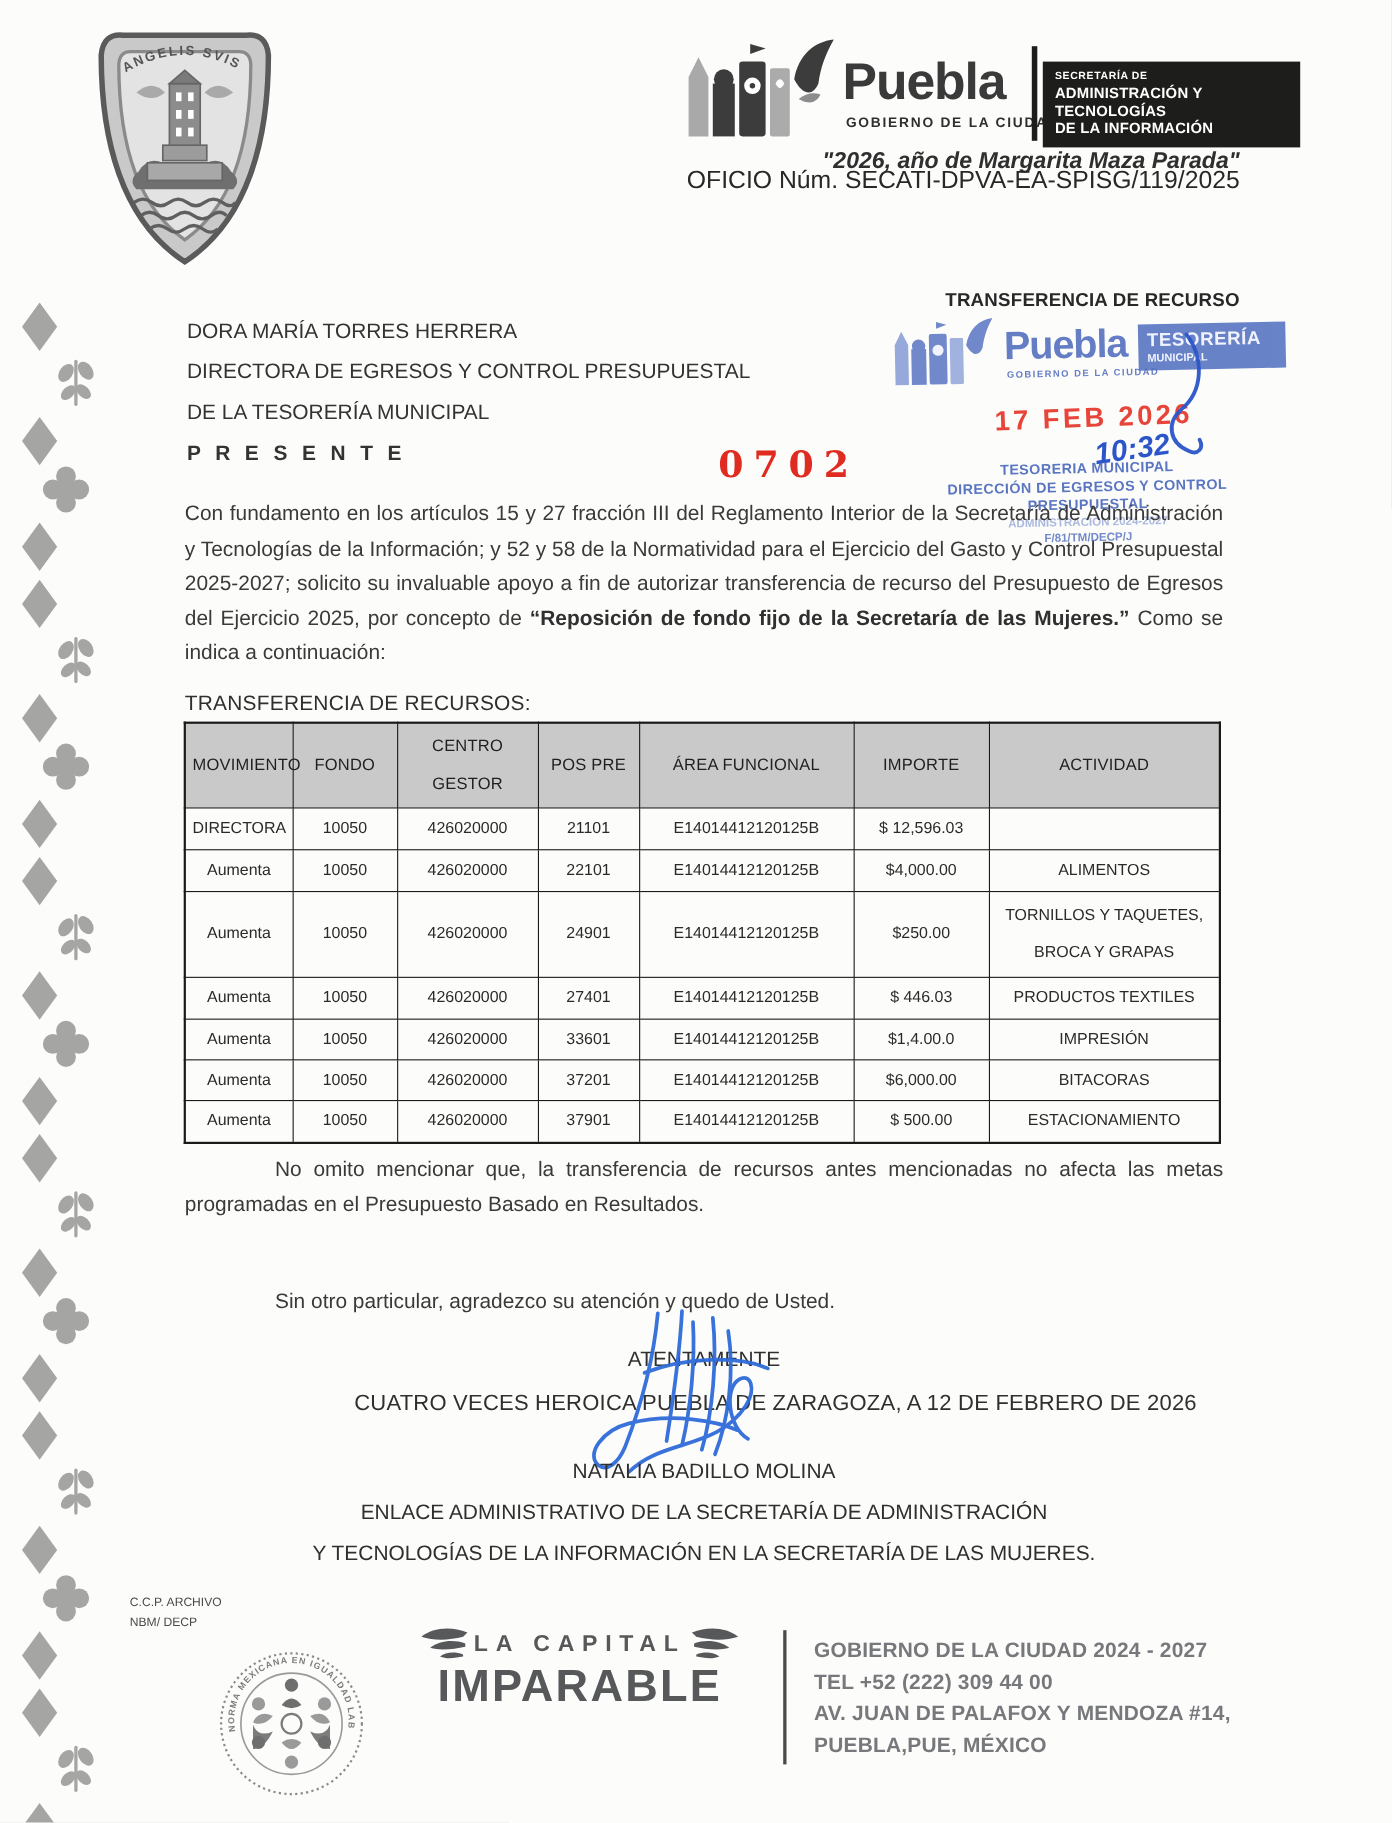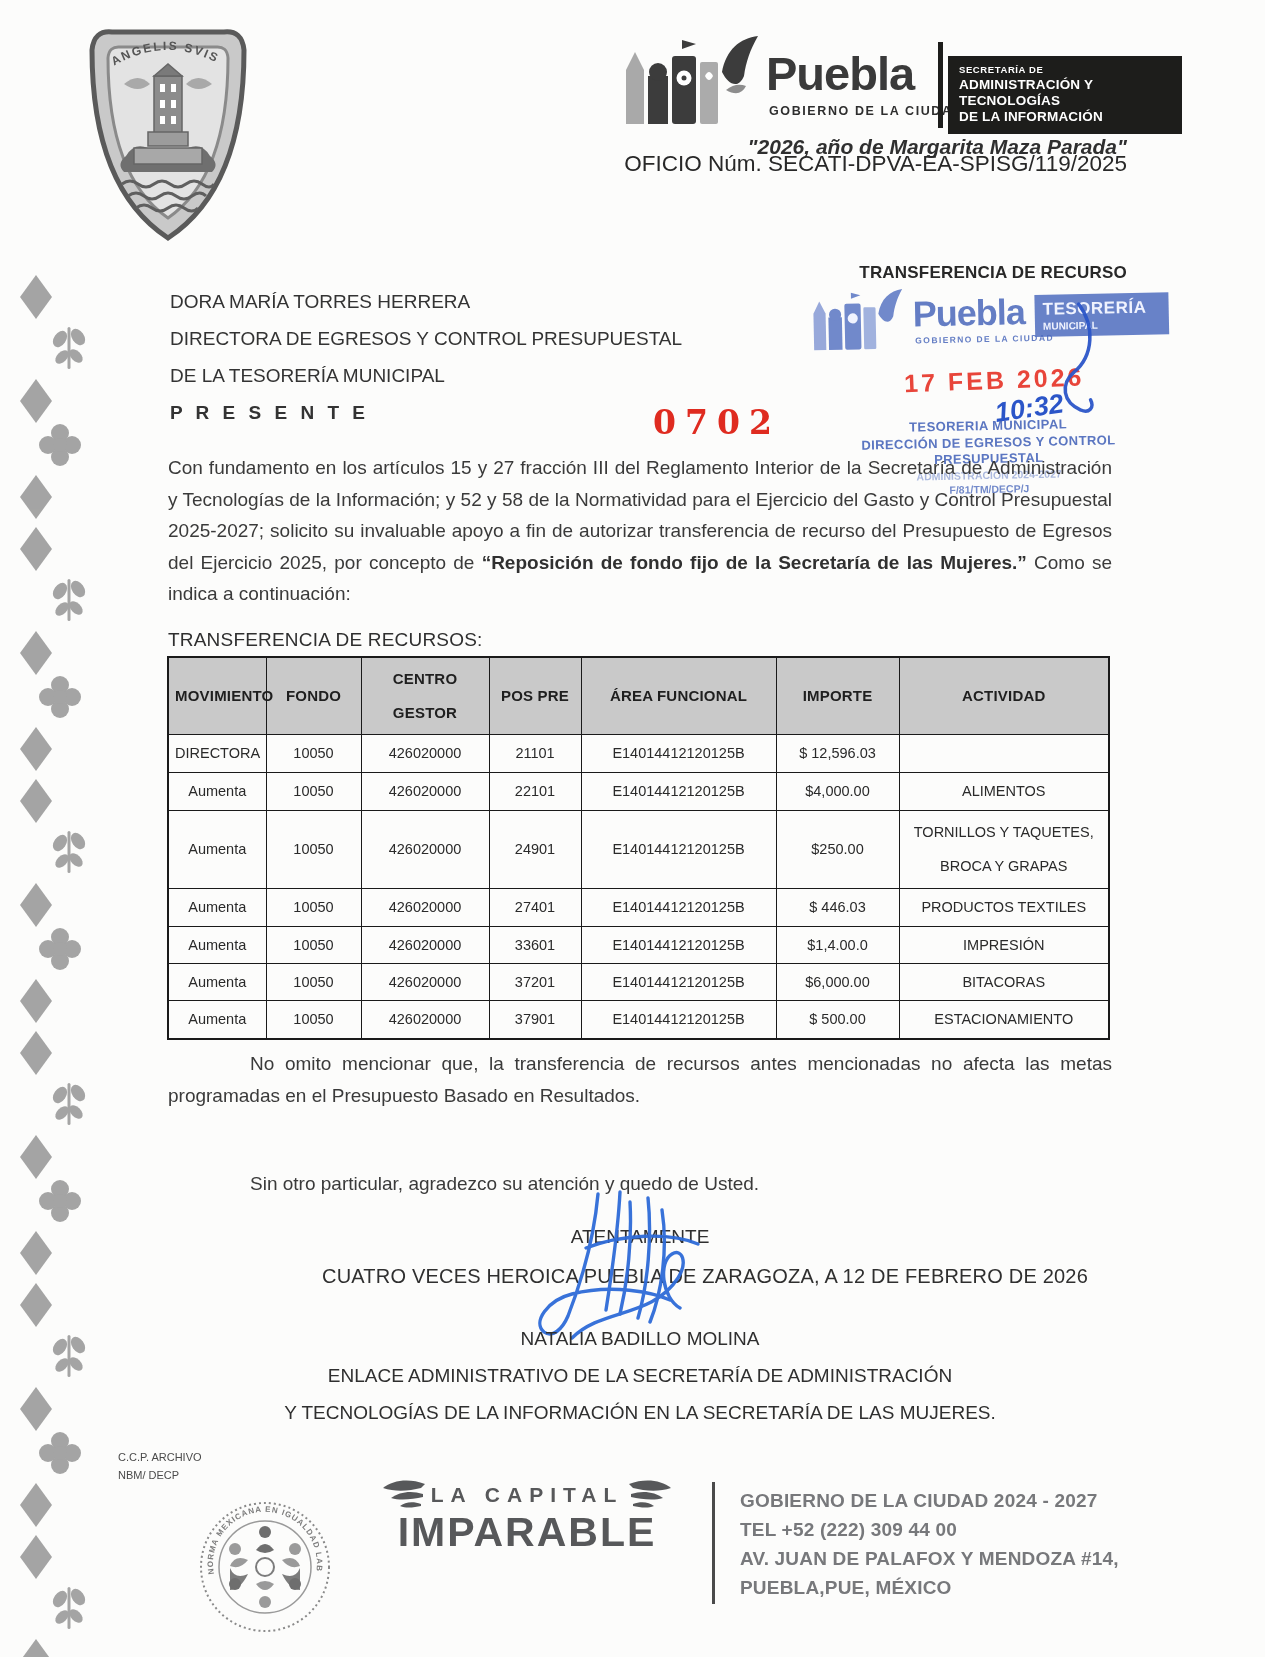--- a/index.html
+++ b/index.html
@@ -35,21 +35,21 @@
   .stamp-dept .d{font-size:13px;line-height:16.5px;letter-spacing:.4px;}
   .stamp-dept .d-faint{font-size:10.5px;opacity:.5;line-height:14px;}
   .stamp-dept .d-code{font-size:10.5px;line-height:15px;opacity:.85;}
   .folio{font-family:"DejaVu Serif",serif;font-size:33px;font-weight:700;letter-spacing:9px;color:#df2b20;}
   
   .bodytext{font-size:19px;line-height:31.5px;text-align:justify;color:#3a3a3a;}
   .bold-quote{font-weight:700;color:#303030;}
   .tbl-label{font-size:19px;font-weight:500;letter-spacing:.2px;color:#2f2f2f;}
   table.transfer{border-collapse:collapse;table-layout:fixed;width:941px;border:2px solid #1a1a1a;}
   table.transfer th,table.transfer td{border:1.5px solid #1a1a1a;text-align:center;vertical-align:middle;padding:2px 6px;}
-  table.transfer th{background:#c9c9c9;font-size:15px;font-weight:700;color:#1f1f1f;line-height:34px;letter-spacing:.2px;}
+  table.transfer th{background:#c9c9c9;font-size:15px;font-weight:400;color:#1f1f1f;line-height:34px;letter-spacing:.2px;}
   table.transfer td{font-size:14.5px;color:#2a2a2a;line-height:22px;}
   .indent{text-indent:82px;}
   .center-line{text-align:center;font-size:19px;color:#2f2f2f;}
   .placedate{font-size:20px;letter-spacing:.2px;}
   .ccp{font-size:11px;color:#4a4a4a;line-height:18px;}
   
   .slogan1{font-size:21px;font-weight:800;letter-spacing:7px;color:#57585a;}
   .slogan2{font-size:41px;font-weight:800;letter-spacing:2px;color:#57585a;line-height:40px;}
   .divider{width:3px;background:#4a4a4a;}
   .footer-info{font-size:19px;line-height:29px;font-weight:600;color:#77787b;letter-spacing:.2px;}

